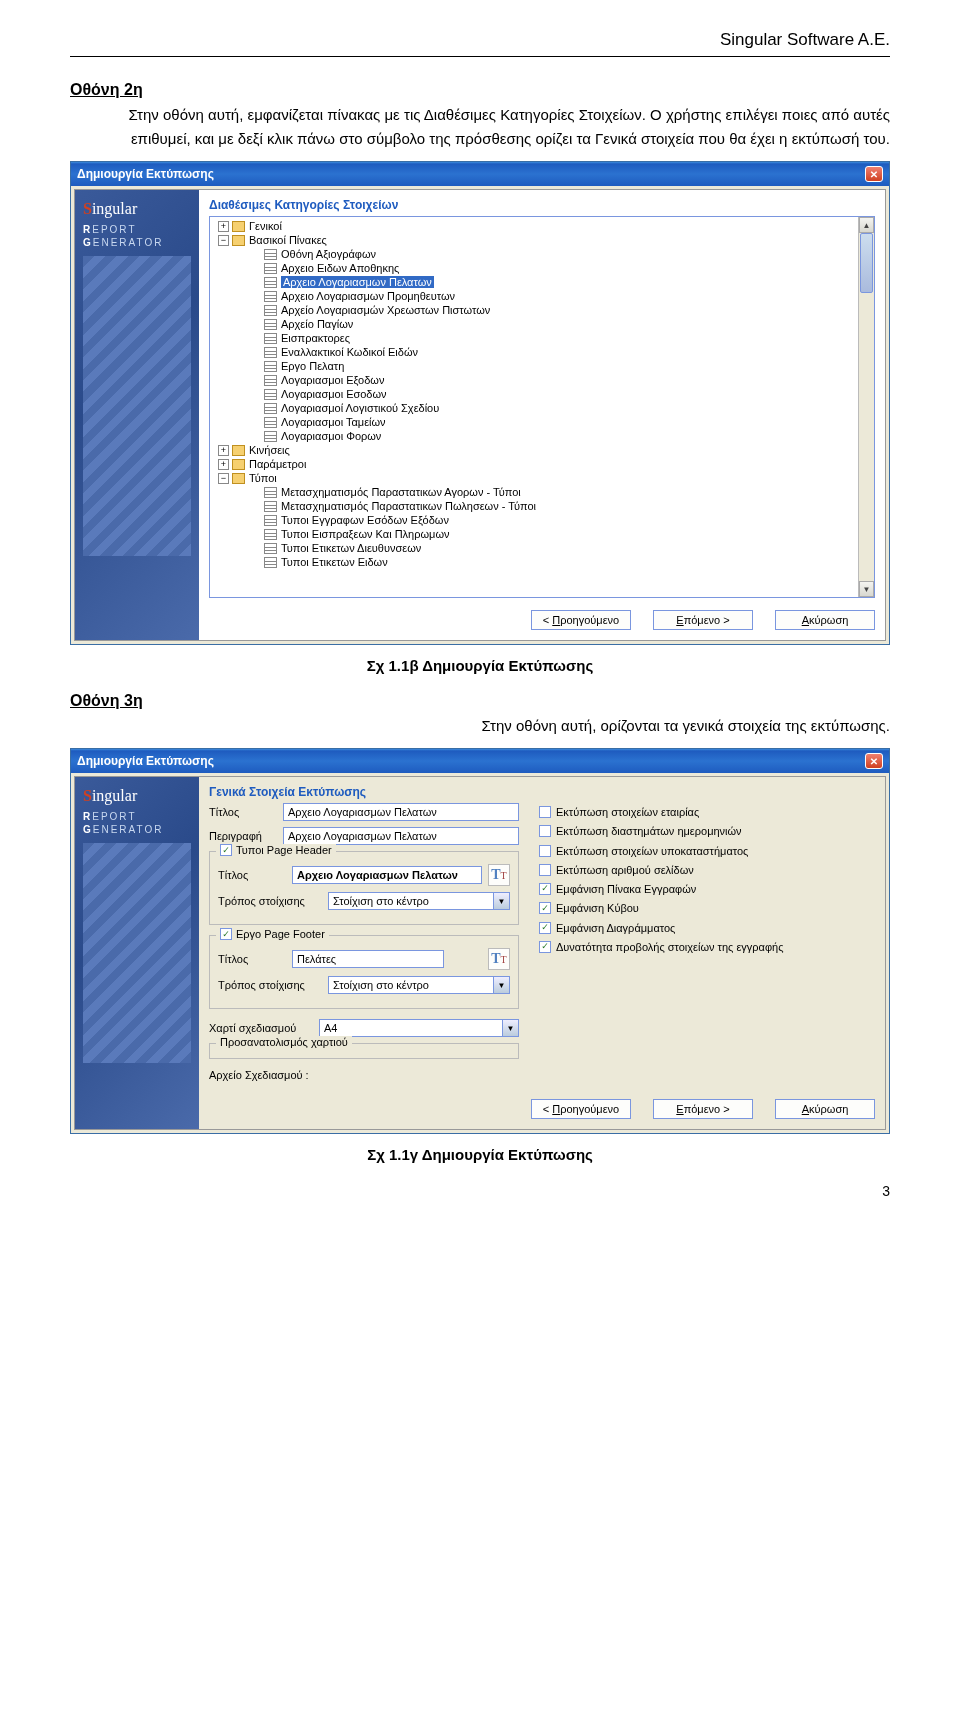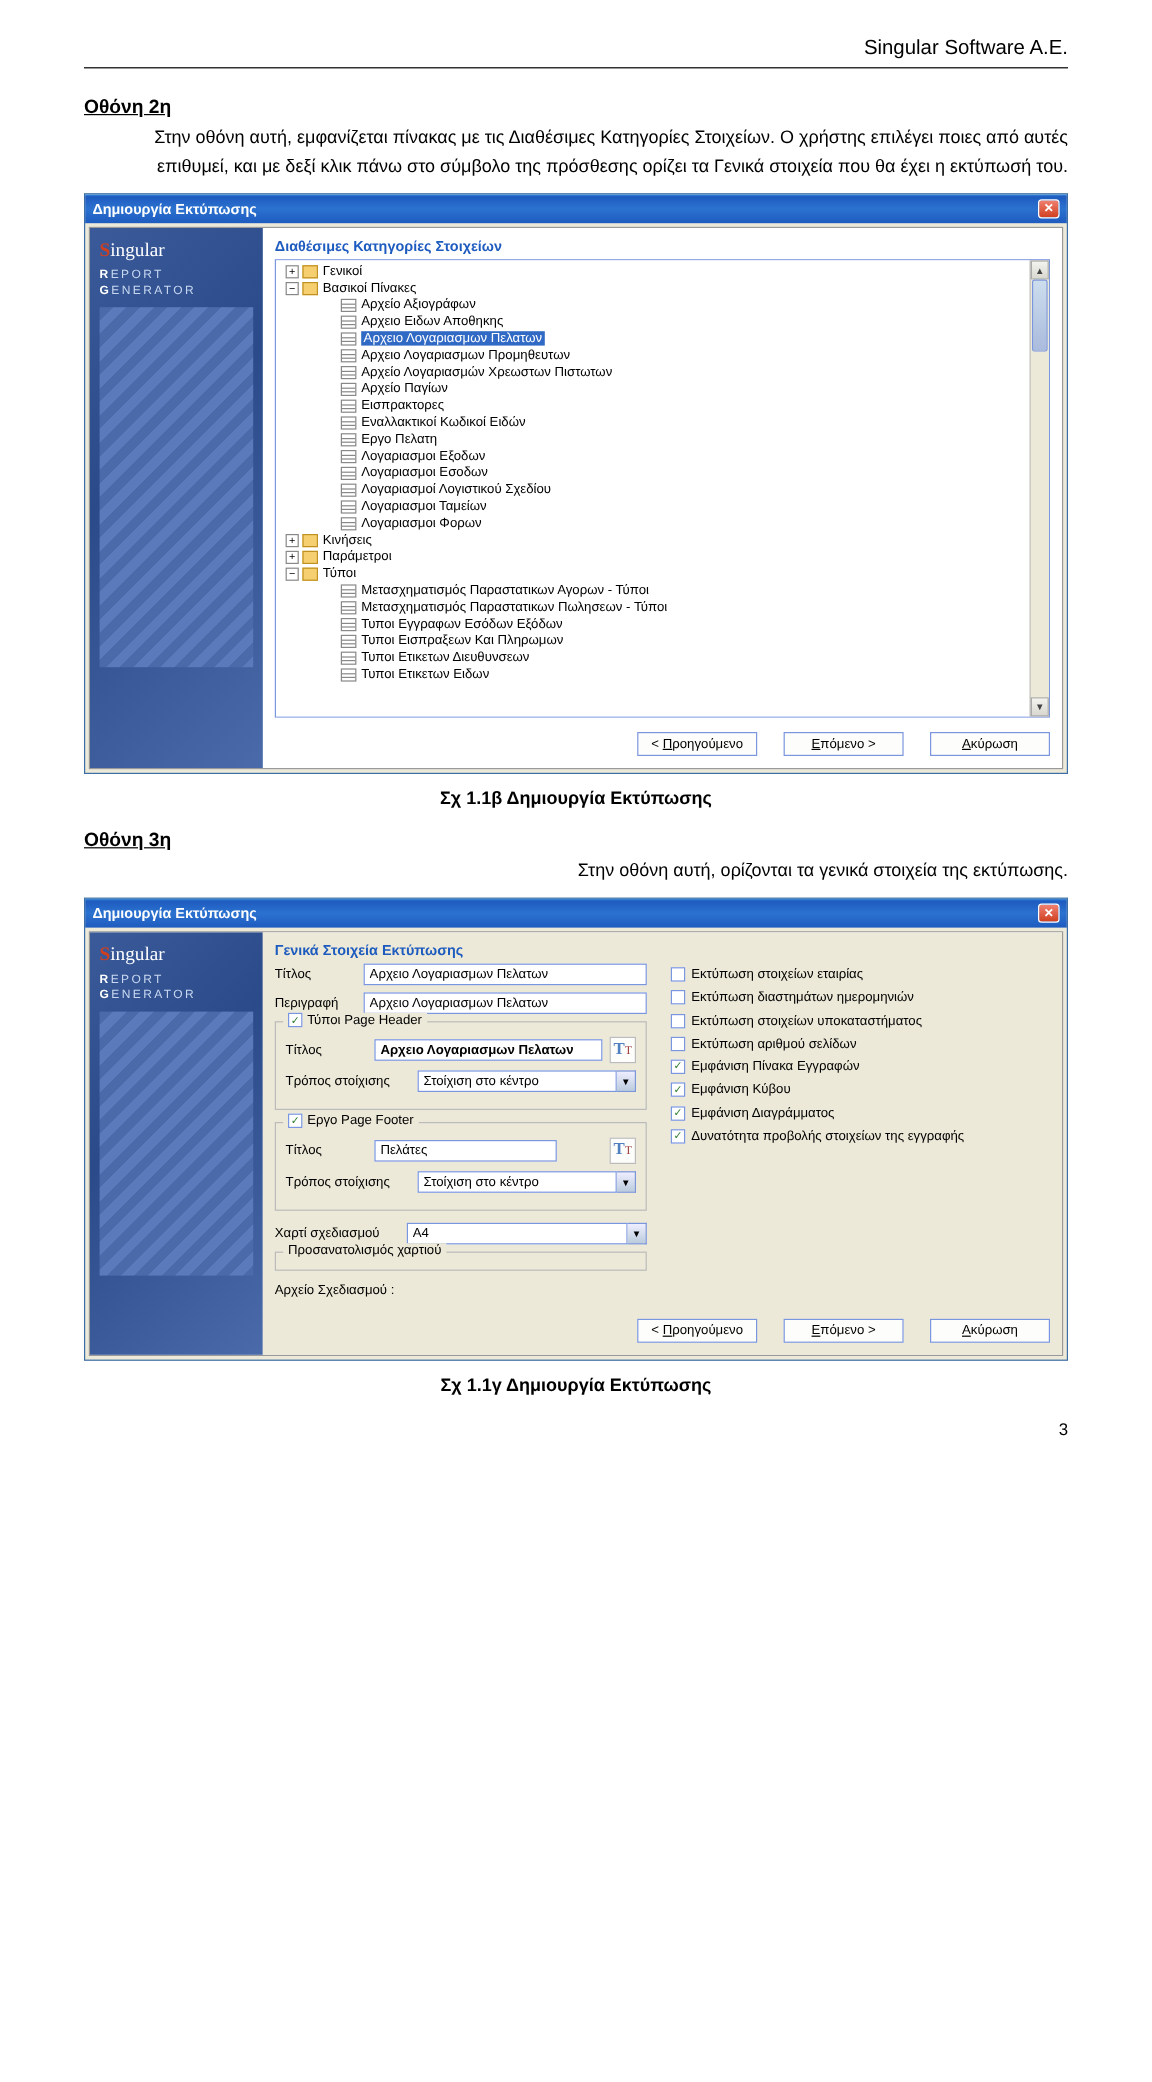--- a/index.html
+++ b/index.html
@@ -5,21 +5,21 @@
 * { box-sizing: border-box; margin: 0; padding: 0; }
 body { font-family: Arial, sans-serif; font-size: 14px; background: #fff; width: 960px; margin: 0 auto; padding: 30px 70px; color: #000; }
 .header-company { font-weight: normal; font-size: 17px; text-align: right; margin-bottom: 6px; }
 .hr { border: none; border-top: 1px solid #000; margin-bottom: 24px; }
 .section-title { font-weight: bold; text-decoration: underline; font-size: 16px; margin-bottom: 4px; }
 .para { font-size: 15px; line-height: 1.6; margin-bottom: 10px; text-align: right; }
 .window { border: 1px solid #3a6ea5; background: #ece9d8; margin-bottom: 12px; font-size: 11px; font-family: Tahoma, Arial, sans-serif; }
 .titlebar { background: linear-gradient(to bottom, #3c8cde 0%, #1e5bbf 8%, #2b72d0 50%, #1e5bbf 100%); color: #fff; padding: 4px 6px; font-weight: bold; font-size: 12px; display: flex; justify-content: space-between; align-items: center; }
 .titlebar .close { width: 18px; height: 16px; background: linear-gradient(to bottom,#f08070,#d04020); border: 1px solid #fff; border-radius: 3px; display: flex; align-items: center; justify-content: center; font-size: 10px; color:#fff; font-weight:bold; }
 .win-body { display: flex; background: #fff; border: 1px solid #999; margin: 3px; }
-.sidebar-logo { width: 144px; background: linear-gradient(135deg,#3a5a9a 0%,#2a4a8a 40%,#4a6aaa 100%); padding: 10px 8px; color: #fff; font-family: Tahoma, Arial, sans-serif; }
+.sidebar-logo { width: 124px; background: linear-gradient(135deg,#3a5a9a 0%,#2a4a8a 40%,#4a6aaa 100%); padding: 10px 8px; color: #fff; font-family: Tahoma, Arial, sans-serif; }
 .sidebar-logo .brand { font-size: 16px; font-family: Georgia, serif; }
 .sidebar-logo .brand .red { color: #d04020; font-weight: bold; }
 .sidebar-logo .sub { font-size: 10px; letter-spacing: 2px; margin-top: 6px; color: #c8d8f0; }
 .sidebar-logo .sub b { color:#fff; }
 .sidebar-logo .sub2 { font-size: 10px; letter-spacing: 2px; margin-top: 2px; color: #c8d8f0; }
 .sidebar-logo .sub2 b { color:#fff; }
 .sidebar-img { height: 300px; background: repeating-linear-gradient(135deg,#4a6aaa,#4a6aaa 8px,#5a7abb 8px,#5a7abb 16px); margin-top: 8px; }
 .sidebar-img.short { height: 220px; }
 .main-panel { flex: 1; padding: 8px 10px 10px 10px; display:flex; flex-direction:column; }
 .panel-heading { color: #1e5bbf; font-weight: bold; font-size: 12px; margin-bottom: 4px; }
@@ -95,21 +95,21 @@
               <span class="folder-ico"></span>
               <span class="label">Γενικοί</span>
             </div>
             <div class="node top">
               <span class="toggle">−</span>
               <span class="folder-ico"></span>
               <span class="label">Βασικοί Πίνακες</span>
             </div>
             <div class="node leaf">
               <span class="grid-ico"></span>
-              <span class="label">Αρχείο Αξιογράφων</span>
+              <span class="label">Οθόνη Αξιογράφων</span>
             </div>
             <div class="node leaf">
               <span class="grid-ico"></span>
               <span class="label">Αρχειο Ειδων Αποθηκης</span>
             </div>
             <div class="node leaf sel">
               <span class="grid-ico"></span>
               <span class="label">Αρχειο Λογαριασμων Πελατων</span>
             </div>
             <div class="node leaf">
@@ -240,21 +240,21 @@
             <input class="txt" value="Αρχειο Λογαριασμων Πελατων" style="">
           </div>
           <div class="row">
             <span class="lbl">Περιγραφή</span>
             <input class="txt" value="Αρχειο Λογαριασμων Πελατων" style="">
           </div>
 
           <div class="fieldset">
             <div class="legend">
                 <span class="cb">✓</span>
-                <span>Τύποι Page Header</span>
+                <span>Τυποι Page Header</span>
               </div>
             <div class="row" style="margin-top:6px">
               <span class="lbl">Τίτλος</span>
               <input class="txt" style="font-weight: bold;" value="Αρχειο Λογαριασμων Πελατων">
               <div class="tt-btn">
                   <span class="big">T</span>
                   <span class="small">T</span>
                 </div>
             </div>
             <div class="row">

